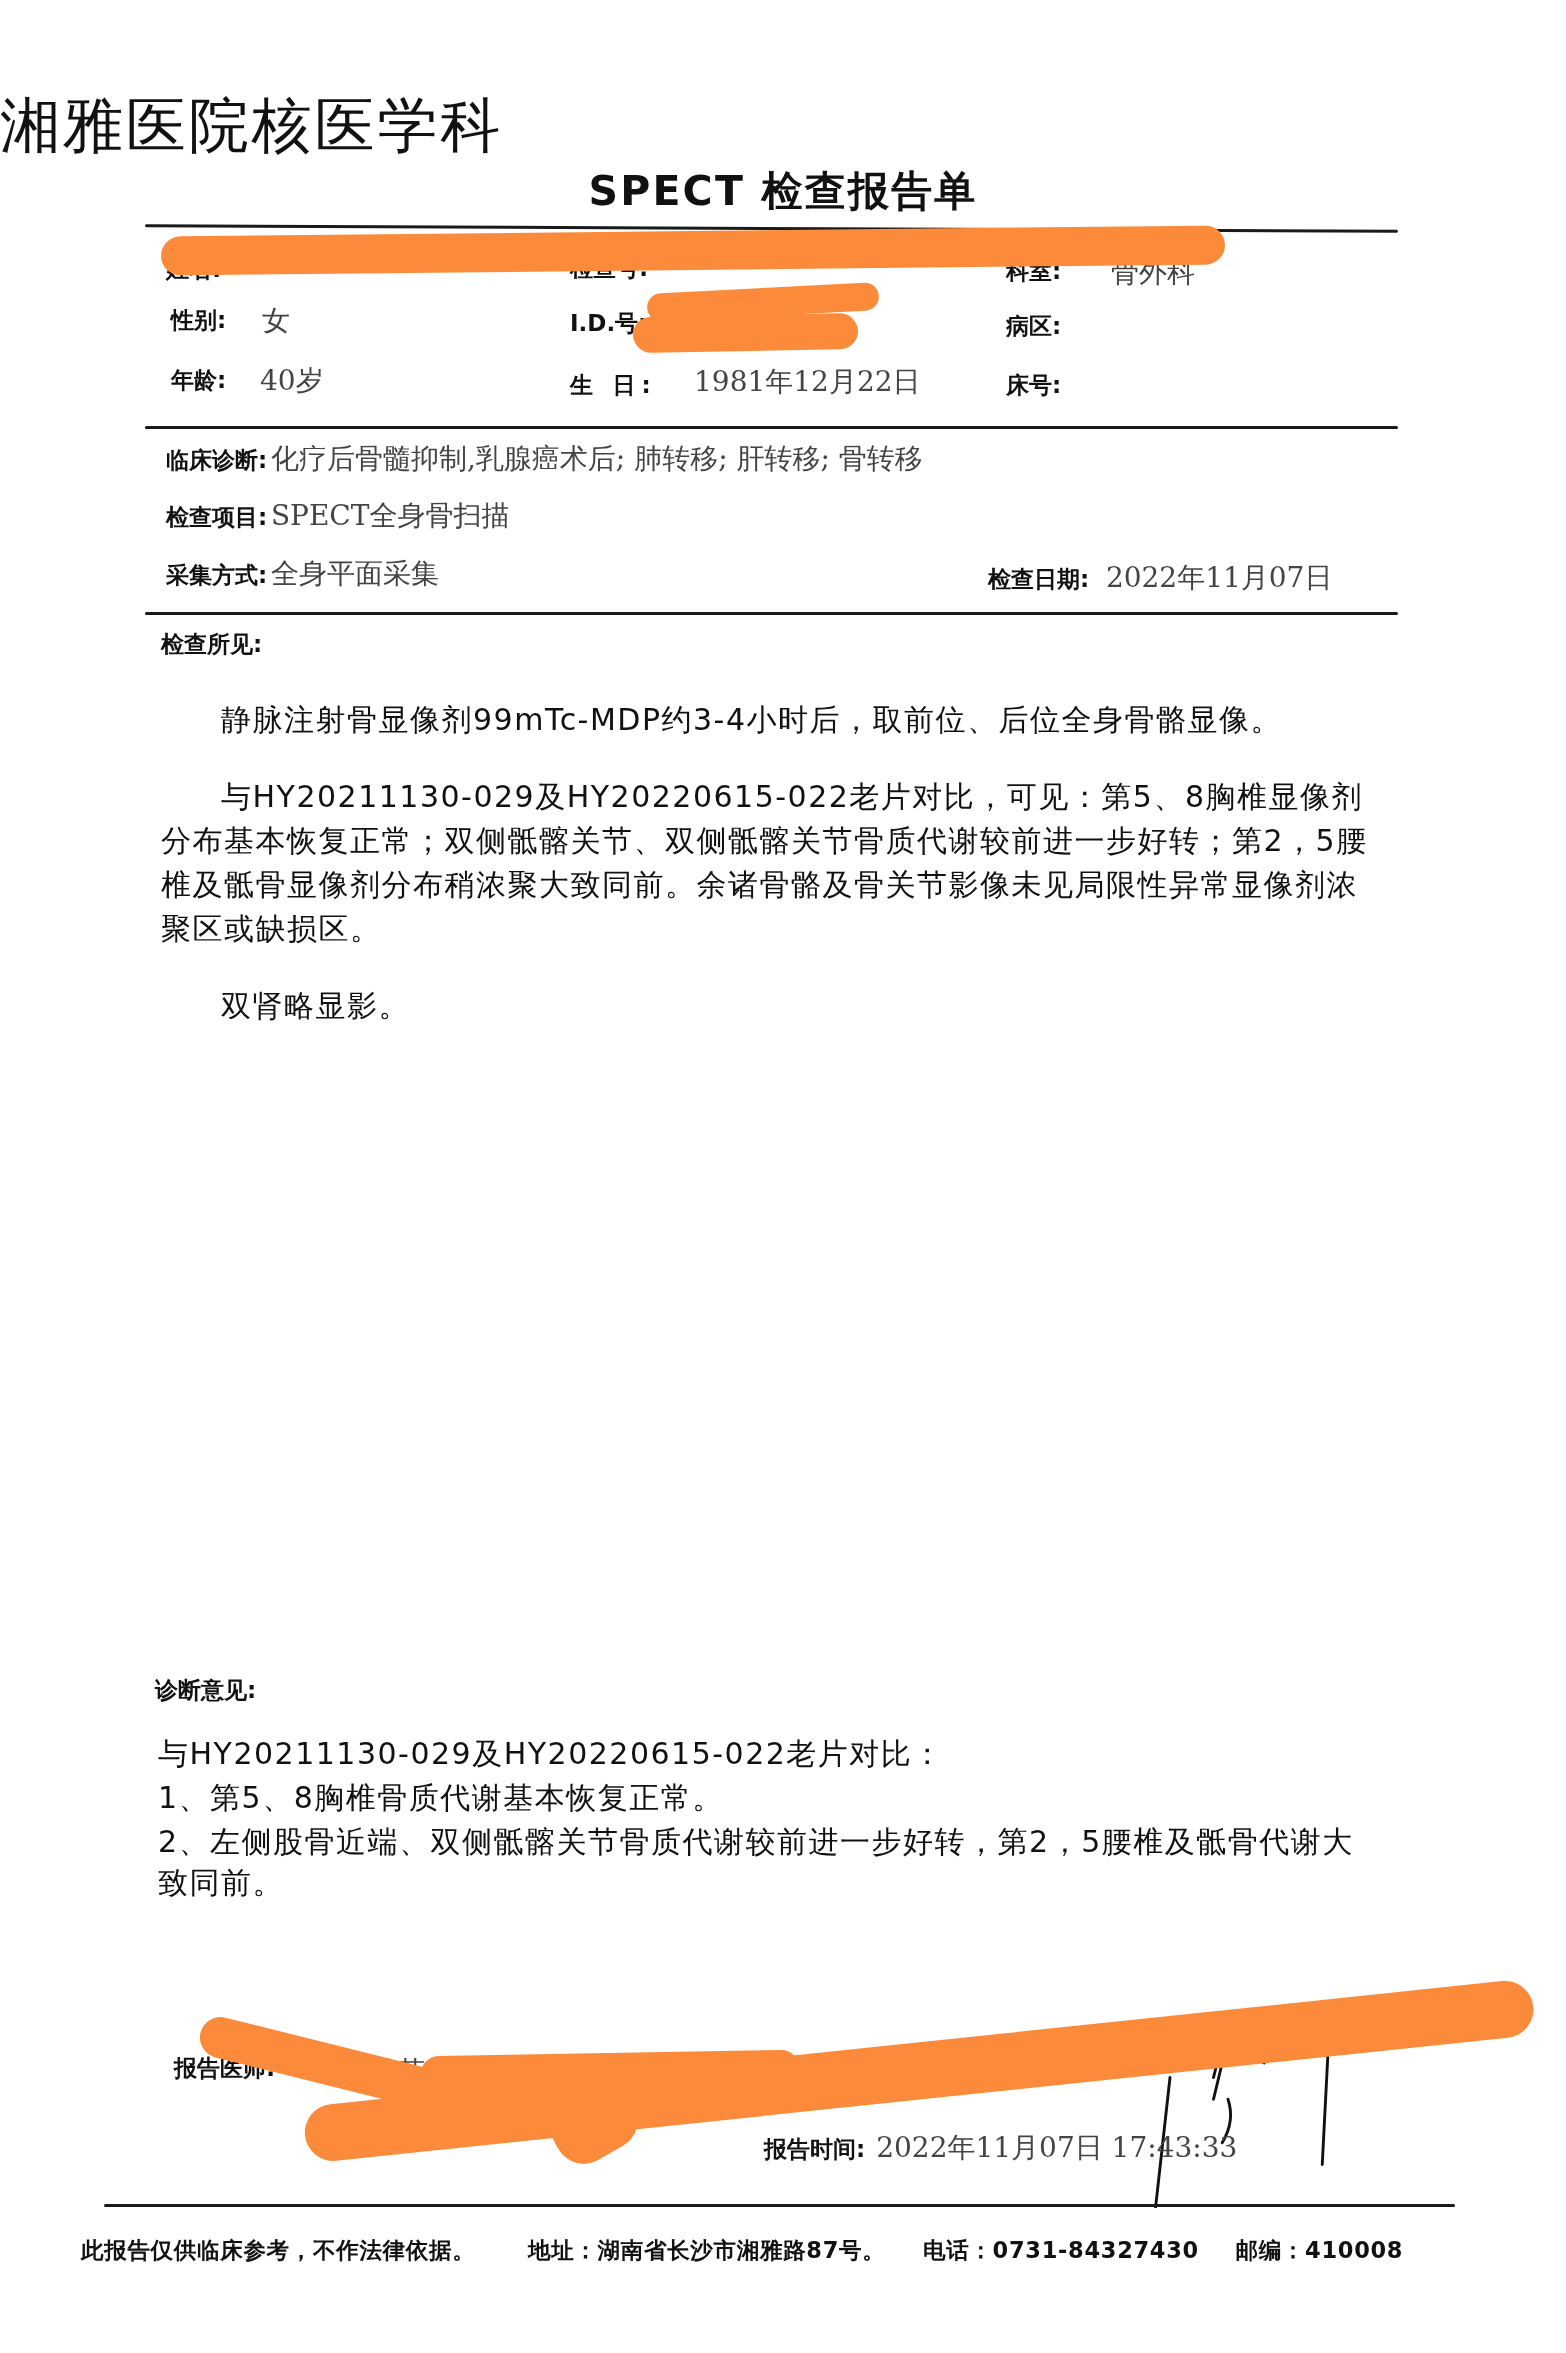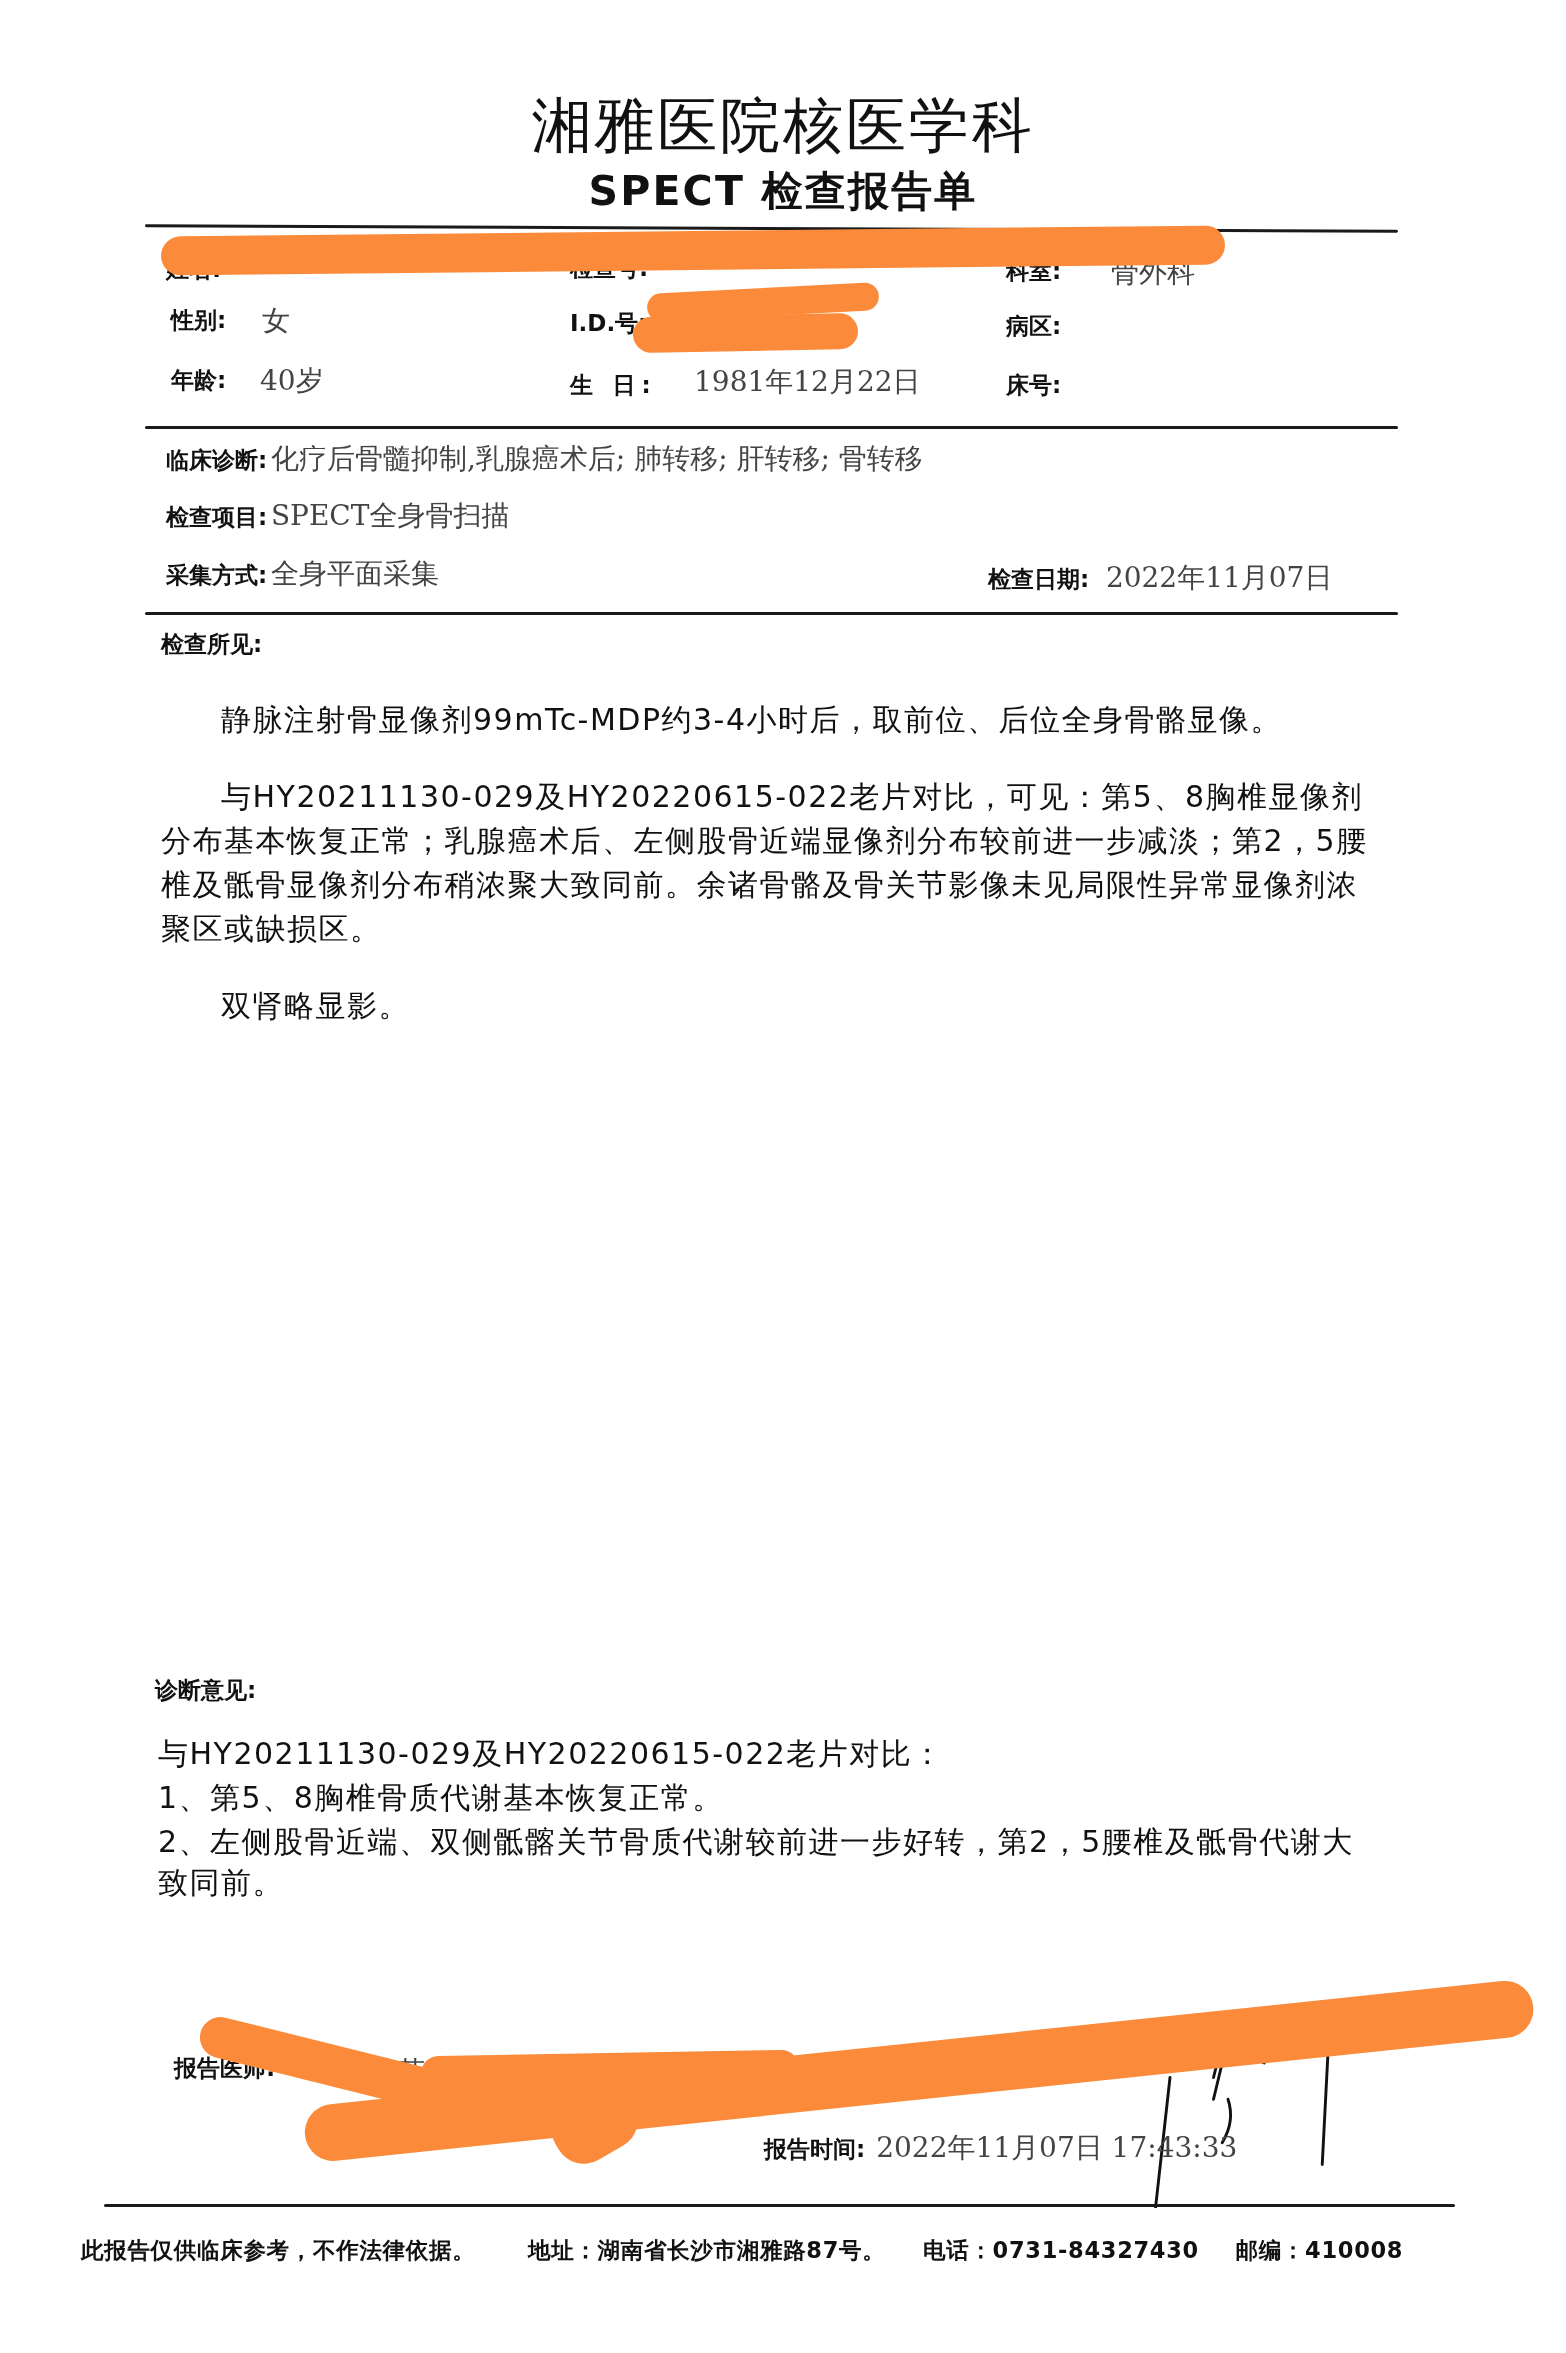--- a/index.html
+++ b/index.html
@@ -2,21 +2,21 @@
 <html style="font-size:11.6px"><head>
   <meta charset="utf-8">
   <style>
     html, body { margin: 0; padding: 0; }
     body {
       width: 1566px; height: 2354px; background: #ffffff; position: relative; overflow: hidden;
       font-family: "DejaVu Sans", "Liberation Sans", sans-serif; color: #111;
     }
     .abs { position: absolute; }
     .title {
-      left: 0; width: 1566px; text-align: center; top: 86px;
+      left: 0; width: 1566px; top: 86px;
       font-family: "DejaVu Sans", sans-serif; font-size: 60px; letter-spacing: 2.9px; color: #111;
     }
     .subtitle {
       left: 0; width: 1566px; text-align: center; top: 164px;
       font-family: "DejaVu Sans", sans-serif; font-size: 41px; font-weight: bold; letter-spacing: 2.2px;
     }
     .rule { height: 2.9px; background: #1a1a1a; border-radius: 1.5px; }
     .lbl { font-size: 23px; font-weight: bold; color: #111; white-space: nowrap; }
     .val { font-family: "DejaVu Serif", "Liberation Serif", serif; font-size: 28px; color: #444; white-space: nowrap; }
     .body-text {
@@ -80,21 +80,21 @@
     <span class="lbl">检查日期:</span>
     <span class="val" style="margin-left:13px;">2022年11月07日</span>
   </div>
 </div>
 
 <div class="abs rule" style="left:145px; top:612px; width:1253px;"></div>
 
 <div class="abs lbl" style="left:161px; top:629px;">检查所见:</div>
 <div class="abs body-text" style="left:158px; top:695px; width:1217px;">
   <p class="para indent">静脉注射骨显像剂99mTc-MDP约3-4小时后，取前位、后位全身骨骼显像。</p>
-  <p class="para indent" style="margin-top:33px;">与HY20211130-029及HY20220615-022老片对比，可见：第5、8胸椎显像剂分布基本恢复正常；乳腺癌术后、左侧股骨近端显像剂分布较前进一步减淡；第2，5腰椎及骶骨显像剂分布稍浓聚大致同前。余诸骨骼及骨关节影像未见局限性异常显像剂浓聚区或缺损区。</p>
+  <p class="para indent" style="margin-top:33px;">与HY20211130-029及HY20220615-022老片对比，可见：第5、8胸椎显像剂分布基本恢复正常；双侧骶髂关节、双侧骶髂关节骨质代谢较前进一步好转；第2，5腰椎及骶骨显像剂分布稍浓聚大致同前。余诸骨骼及骨关节影像未见局限性异常显像剂浓聚区或缺损区。</p>
   <p class="para indent" style="margin-top:33px;">双肾略显影。</p>
 </div>
 
 <div class="abs lbl" style="left:155px; top:1675px;">诊断意见:</div>
 <div class="abs body-text" style="left:155px; top:1730px; width:1228px; line-height:41px;">
   <p class="para">与HY20211130-029及HY20220615-022老片对比：</p>
   <p class="para">1、第5、8胸椎骨质代谢基本恢复正常。</p>
   <p class="para">2、左侧股骨近端、双侧骶髂关节骨质代谢较前进一步好转，第2，5腰椎及骶骨代谢大致同前。</p>
 </div>
 

